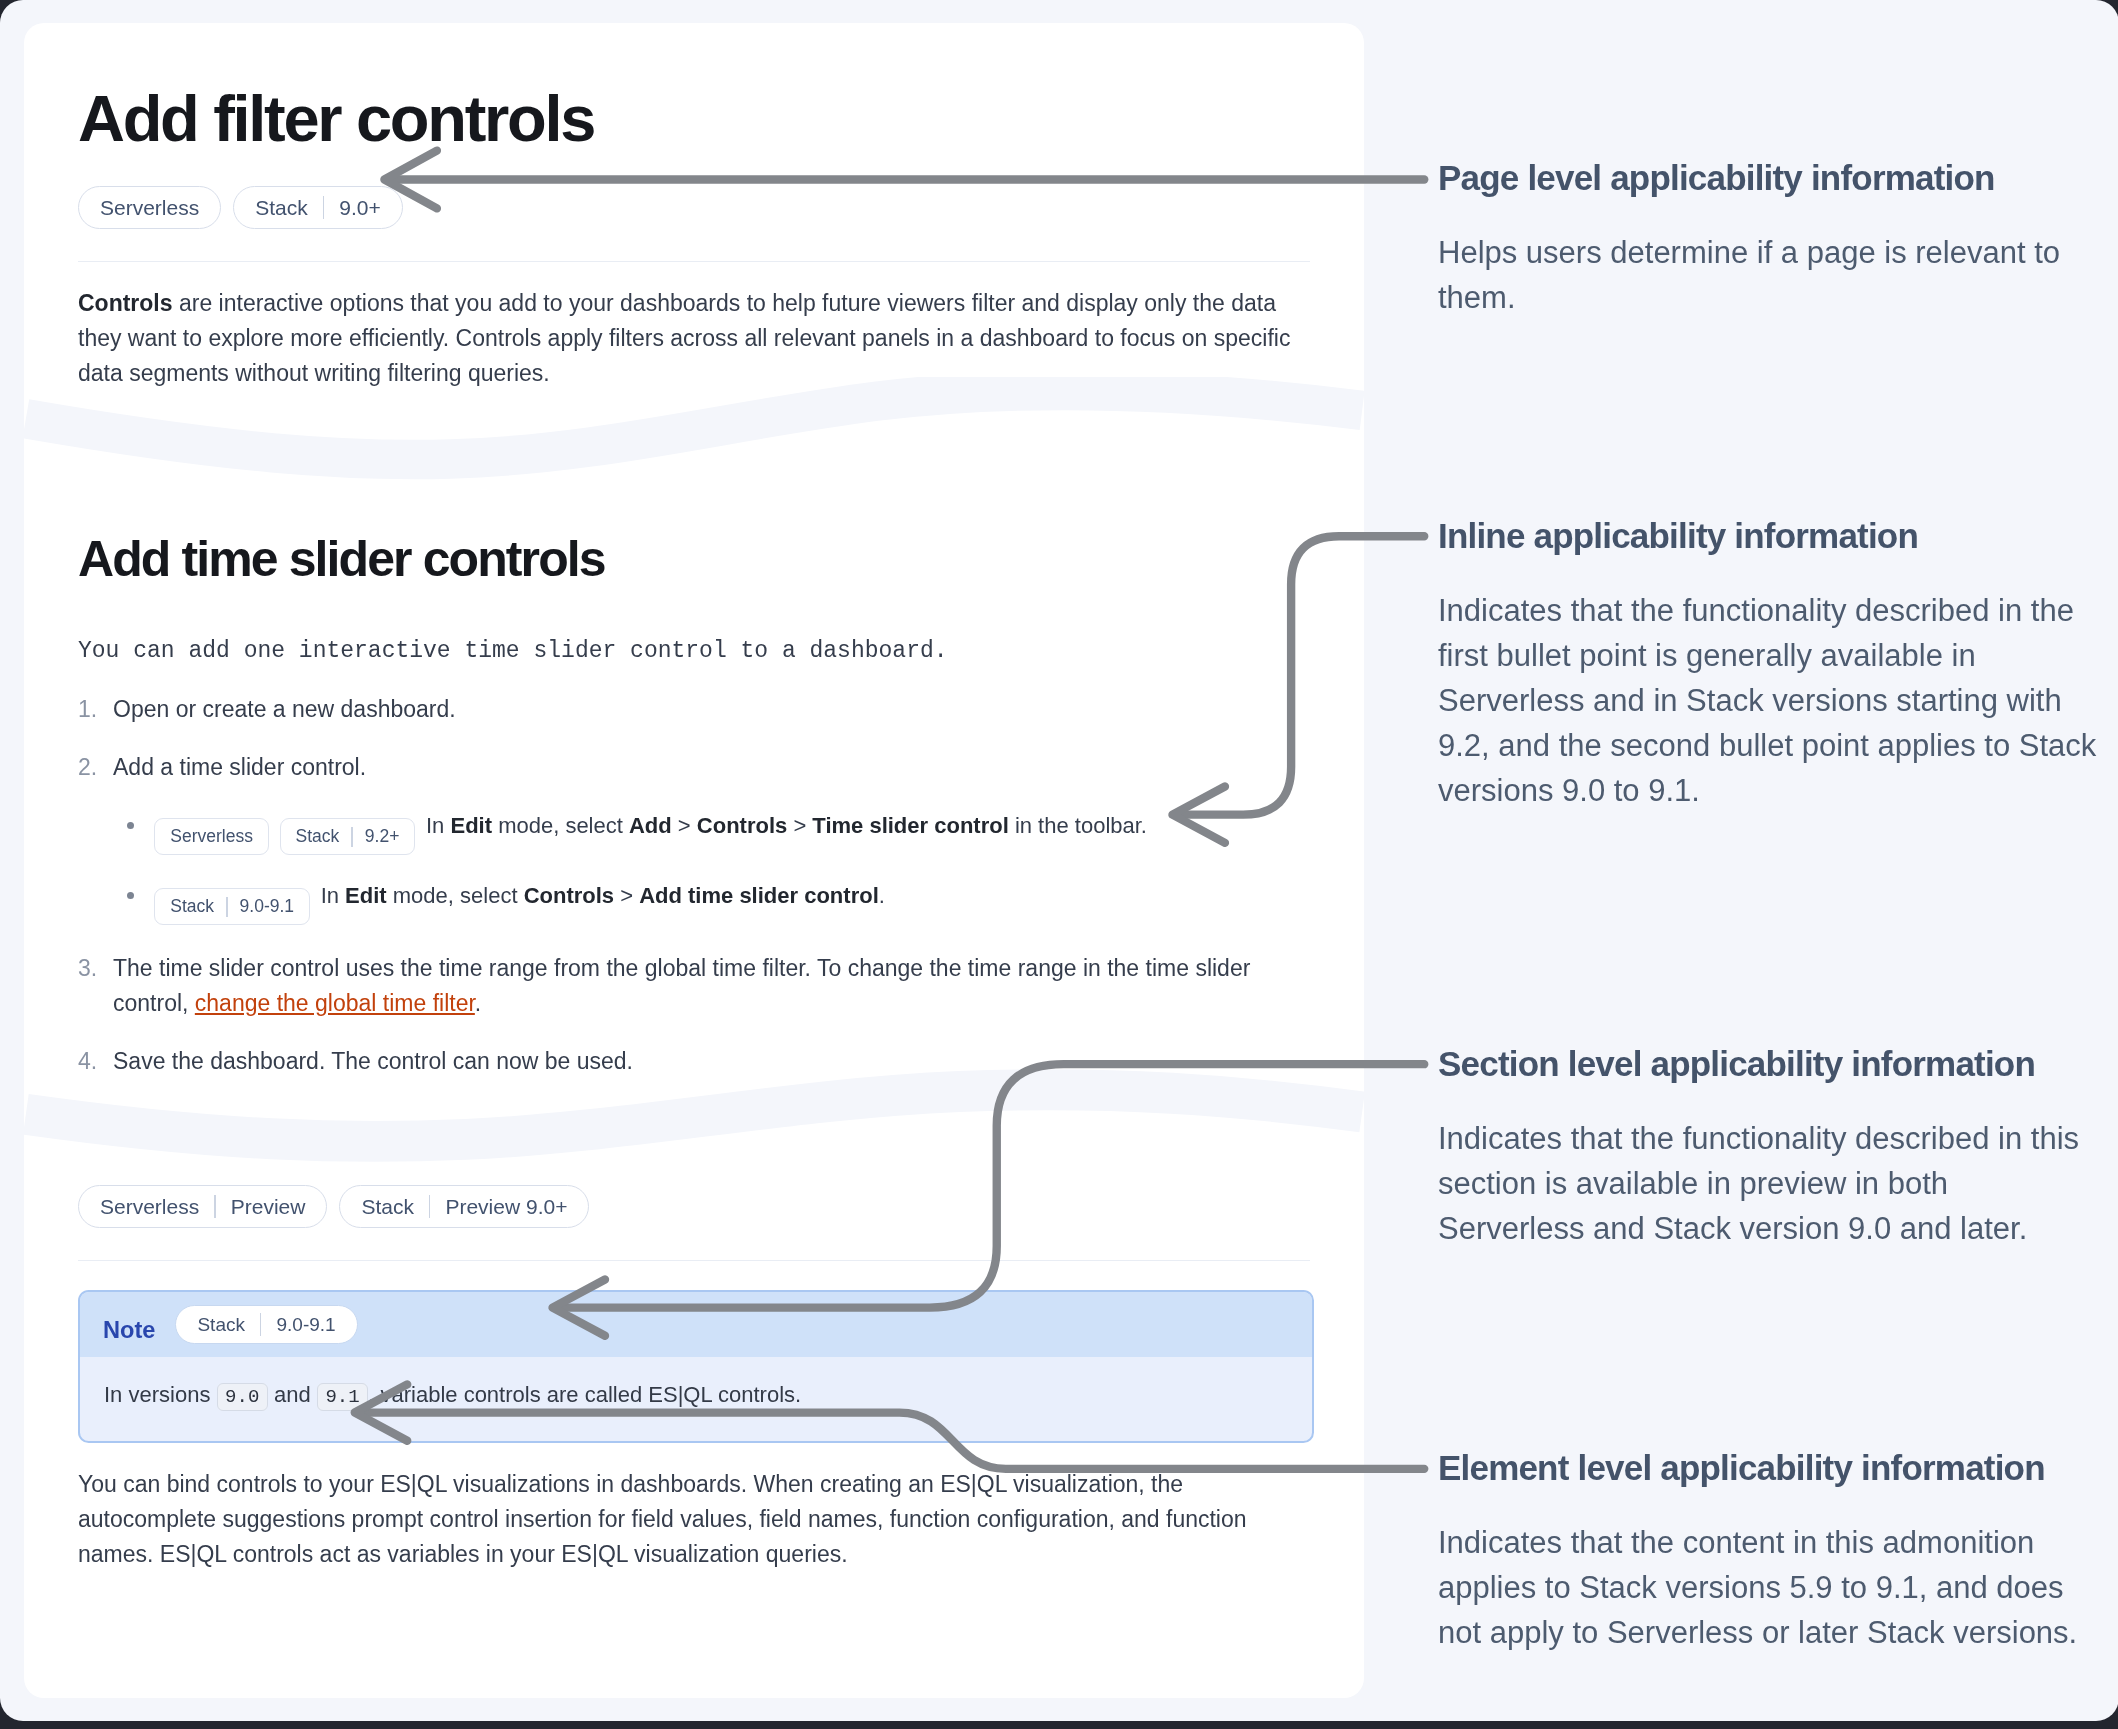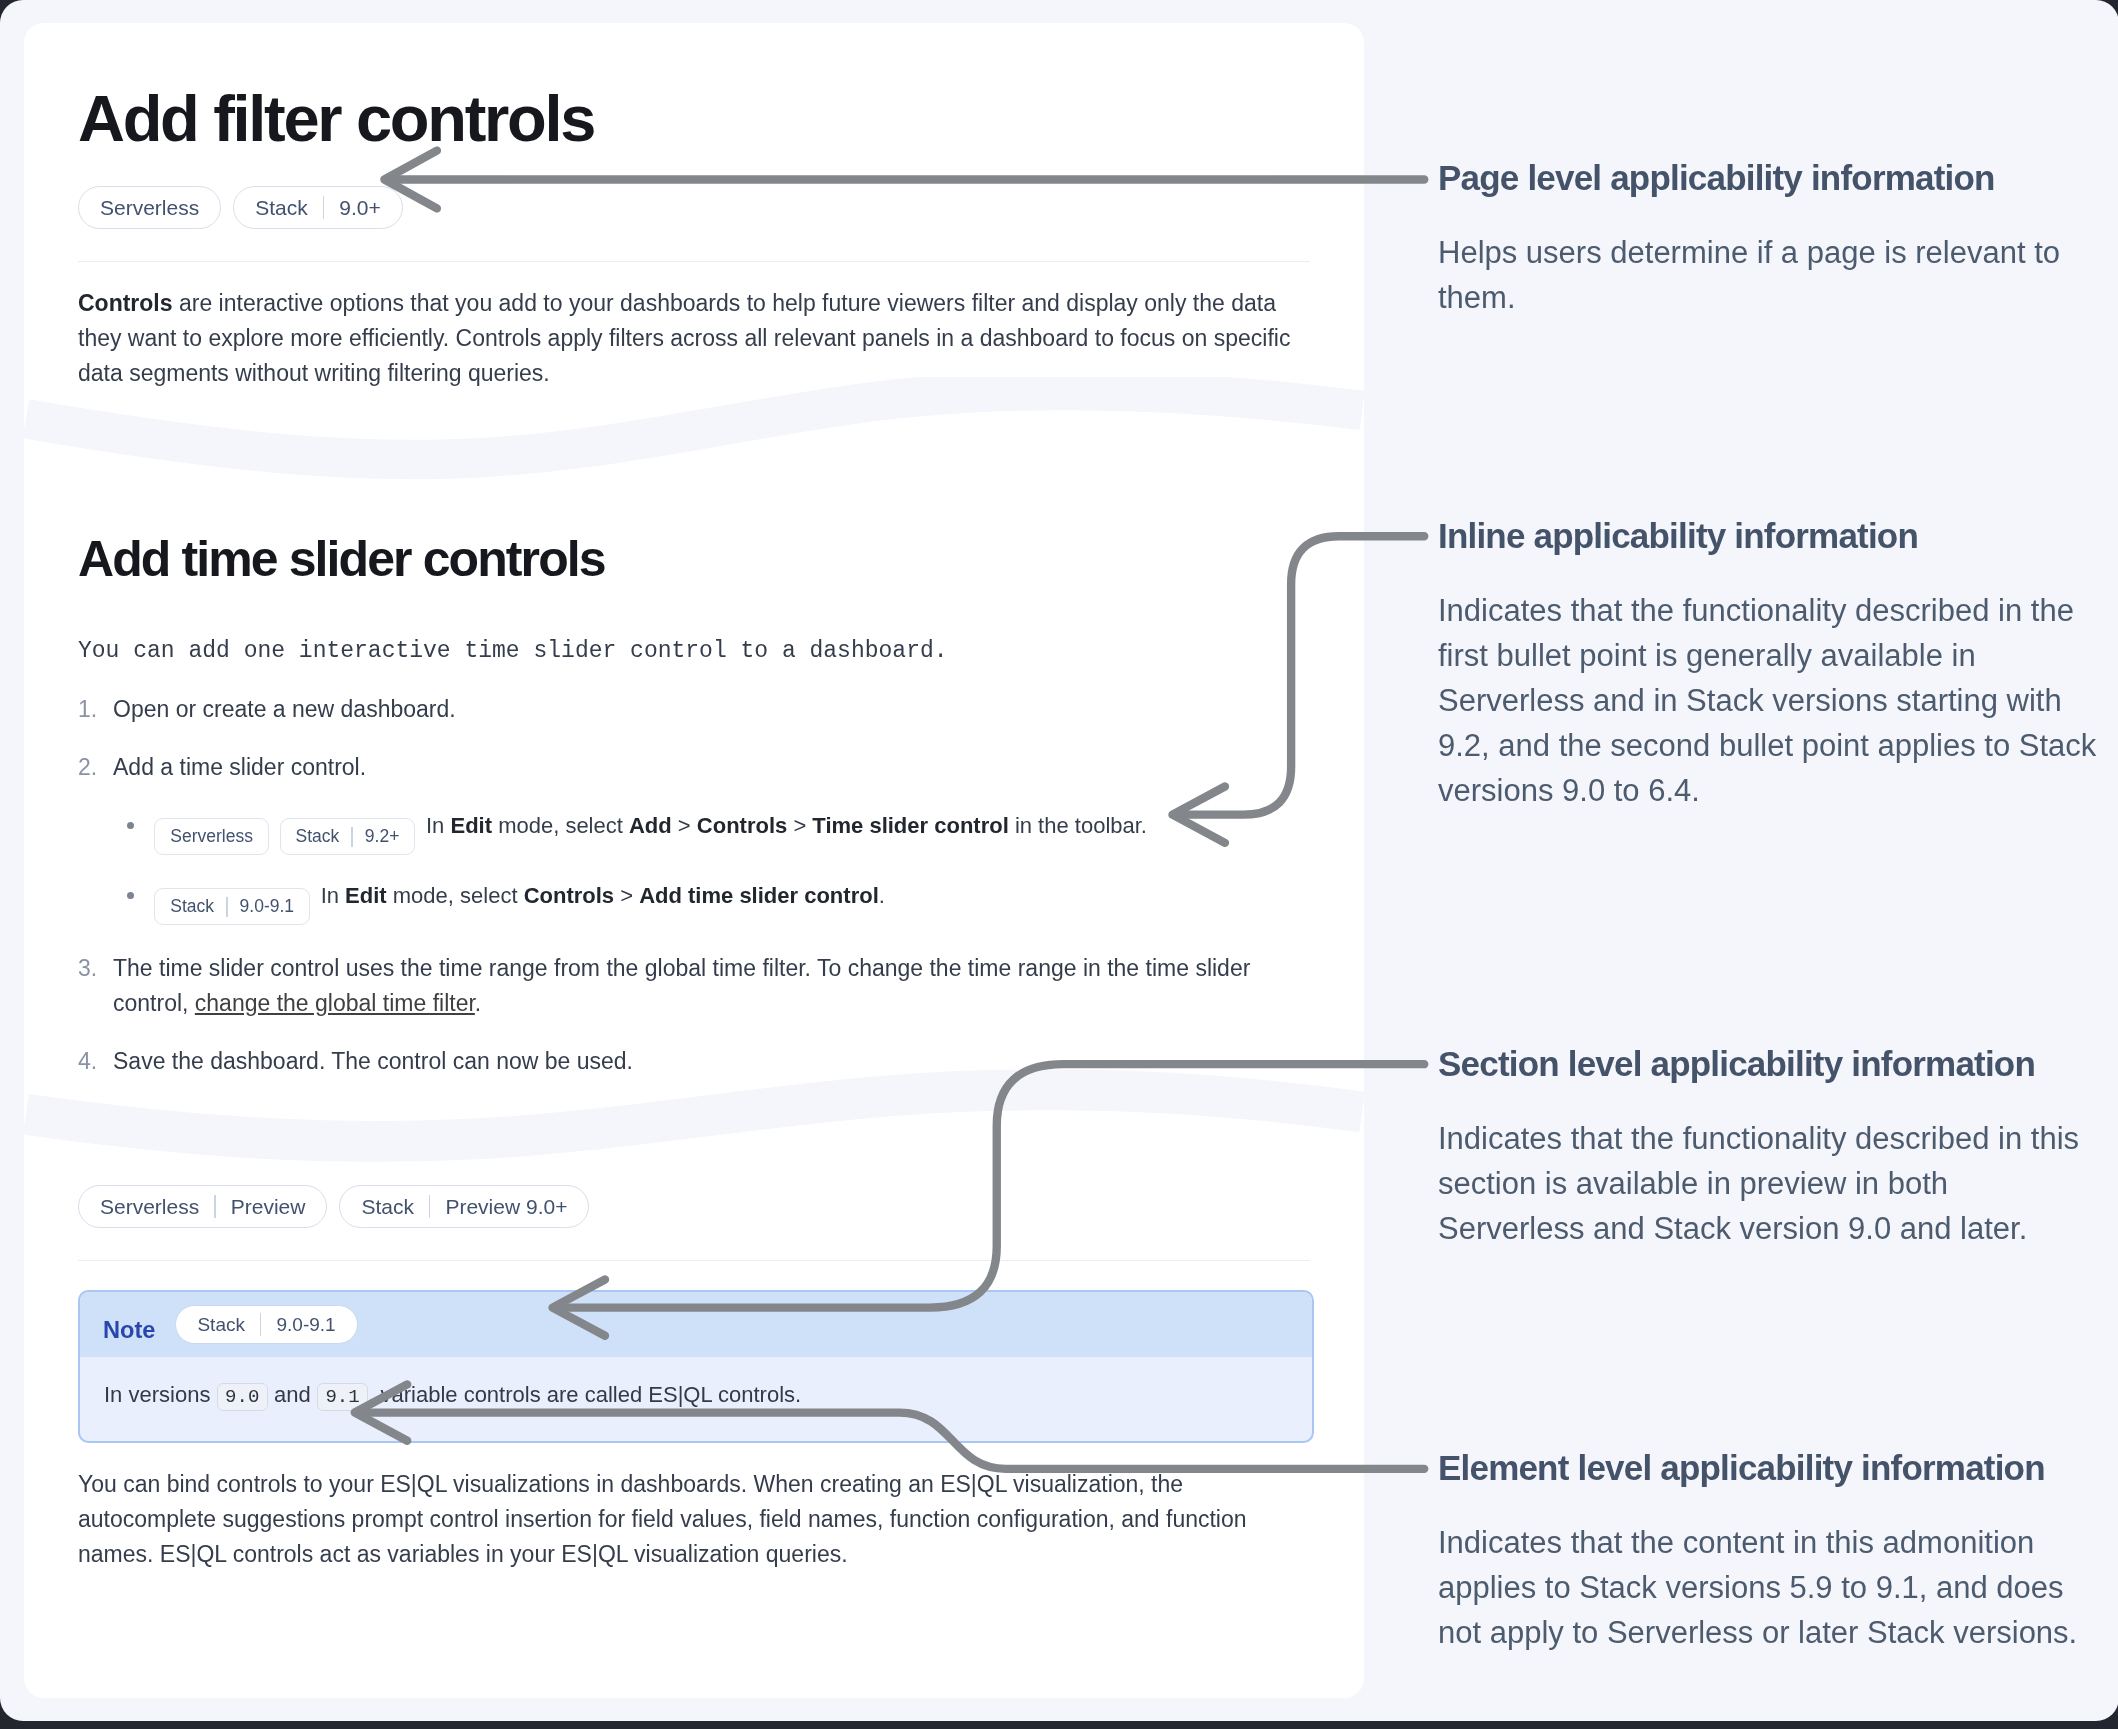--- a/index.html
+++ b/index.html
@@ -46,21 +46,21 @@
   ul.subs > li{display:flex;align-items:flex-start;margin-top:23px;font-size:22px;color:#353d4c;}
   ul.subs .dot{width:7.6px;height:7.6px;border-radius:50%;background:#7c8492;margin:13.7px 20px 0 13.7px;flex:0 0 7.6px;}
   .ib{
     display:inline-flex;align-items:center;height:35px;padding:0 15px;
     background:#fff;border:1.5px solid #dfe4ee;border-radius:9px;
     font-size:17.5px;color:#42526e;margin-right:10.6px;vertical-align:-9px;white-space:nowrap;
   }
   .ib .bdiv{width:1.5px;height:20px;background:#ccd4e2;margin:0 12px;}
   .sub-text{line-height:35px;}
   b{color:#22272f;}
-  a.link{color:#404040;text-decoration:underline;}
+  a.link{color:#c2410c;text-decoration:underline;}
   .admon{
     margin-top:29px;width:1232px;border:2.3px solid #a9c7f2;border-radius:10.6px;
     overflow:hidden;background:#e9effc;
   }
   .admon-head{
     background:#cfe1f9;display:flex;align-items:flex-end;gap:20px;
     padding:13px 23px;
   }
   .admon-label{font-size:23.6px;font-weight:700;color:#2946ad;}
   .admon-head .badge{height:37px;font-size:19px;border-color:#c7d8f0;}
@@ -191,21 +191,21 @@
     <svg class="wave w2" viewBox="0 0 1761 170">
       <path d="M0,65 C250,100 420,105 580,98 C800,88 1000,45 1230,35 C1430,27 1600,40 1761,62" fill="none" stroke="#f4f6fb" stroke-width="54"></path>
     </svg>
 
     <aside class="annotation a1">
       <div class="a-title">Page level applicability information</div>
       <div class="a-body">Helps users determine if a page is relevant to them.</div>
     </aside>
     <aside class="annotation a2">
       <div class="a-title">Inline applicability information</div>
-      <div class="a-body">Indicates that the functionality described in the first bullet point is generally available in Serverless and in Stack versions starting with 9.2, and the second bullet point applies to Stack versions 9.0 to 6.4.</div>
+      <div class="a-body">Indicates that the functionality described in the first bullet point is generally available in Serverless and in Stack versions starting with 9.2, and the second bullet point applies to Stack versions 9.0 to 9.1.</div>
     </aside>
     <aside class="annotation a3">
       <div class="a-title">Section level applicability information</div>
       <div class="a-body">Indicates that the functionality described in this section is available in preview in both Serverless and Stack version 9.0 and later.</div>
     </aside>
     <aside class="annotation a4">
       <div class="a-title">Element level applicability information</div>
       <div class="a-body">Indicates that the content in this admonition applies to Stack versions 5.9 to 9.1, and does not apply to Serverless or later Stack versions.</div>
     </aside>
 

